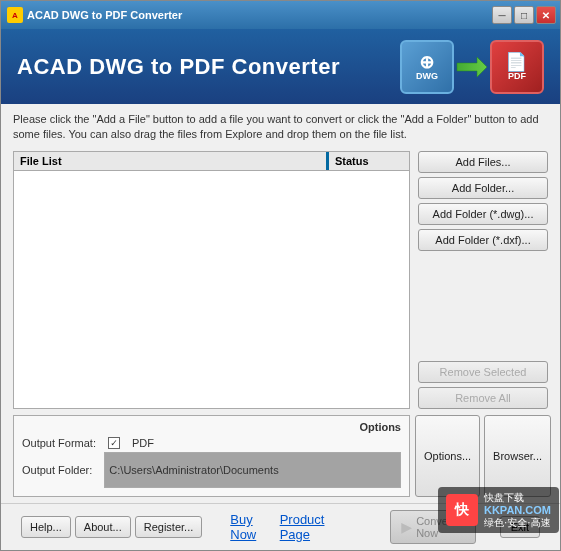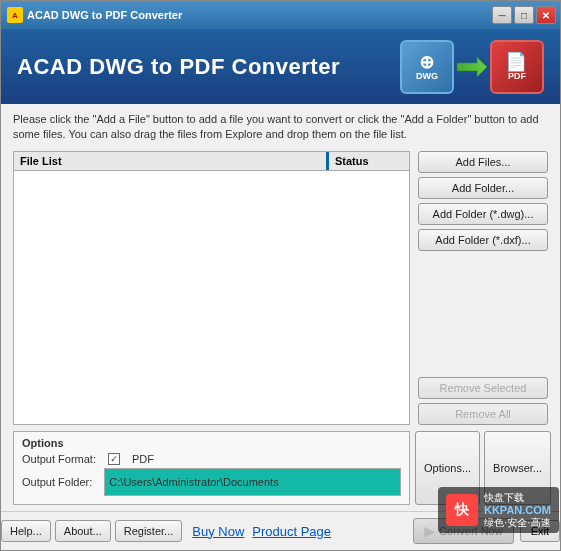--- a/index.html
+++ b/index.html
@@ -216,20 +216,21 @@
       cursor: default;
     }
     .spacer {
       flex: 1;
     }
     .options-title {
       font-size: 11px;
       font-weight: 600;
       color: #333;
       margin-bottom: 4px;
+      text-align: right;
     }
     .options-row {
       display: flex;
       align-items: center;
       margin-bottom: 3px;
       gap: 12px;
     }
     .options-row label {
       font-size: 11px;
       color: #333;
@@ -246,34 +247,34 @@
       background: white;
       display: inline-flex;
       align-items: center;
       justify-content: center;
       font-size: 9px;
       color: #333;
       flex-shrink: 0;
     }
     .folder-input {
       flex: 1;
-      height: 28px;
+      height: 36px;
       border: 1px solid #aaa;
-      background: #14b8a6;
+      background: #a3a3a3;
       font-size: 11px;
       padding: 1px 4px;
       color: #333;
     }
 
     
     .bottom-bar {
       display: flex;
       align-items: center;
-      padding: 6px 0;
-      gap: 6px;
+      padding: 6px 20px;
+      gap: 24px;
       flex-shrink: 0;
       background: #f0f0f0;
       border-top: 1px solid #ccc;
     }
     .bottom-left-btns {
       display: flex;
       gap: 4px;
     }
     .bottom-links {
       display: flex;

